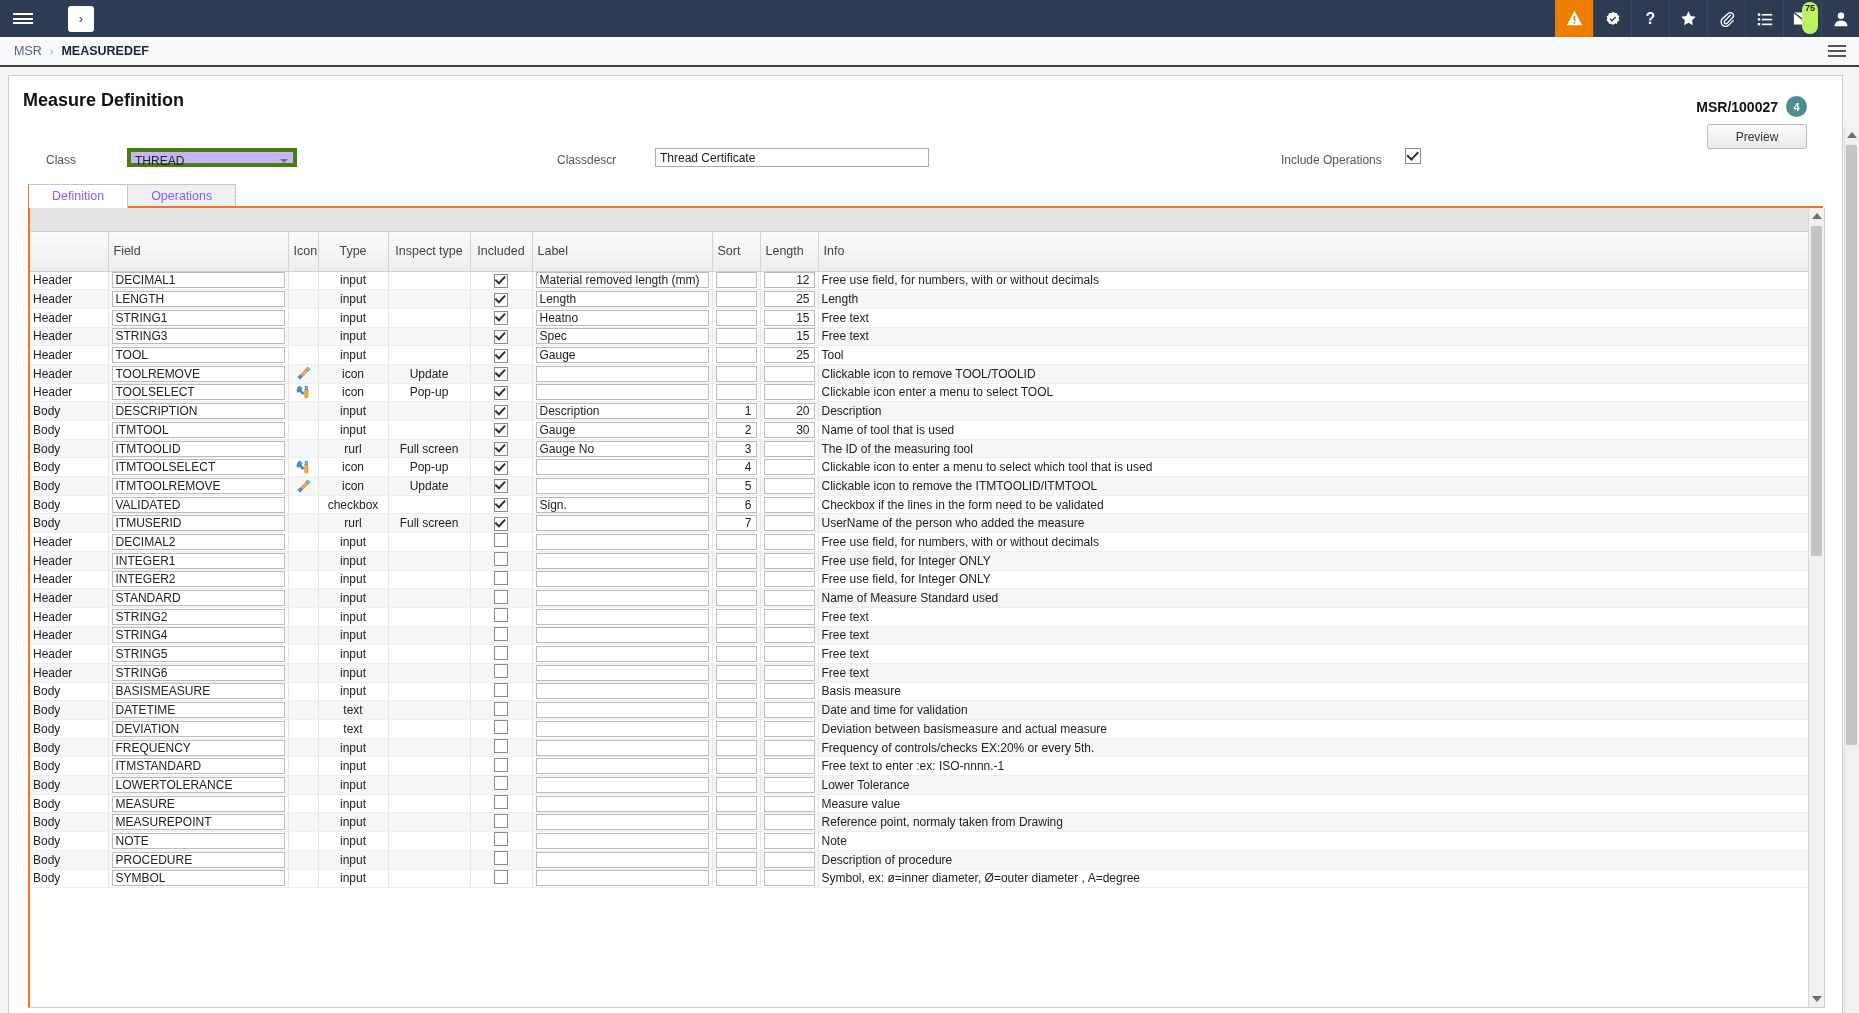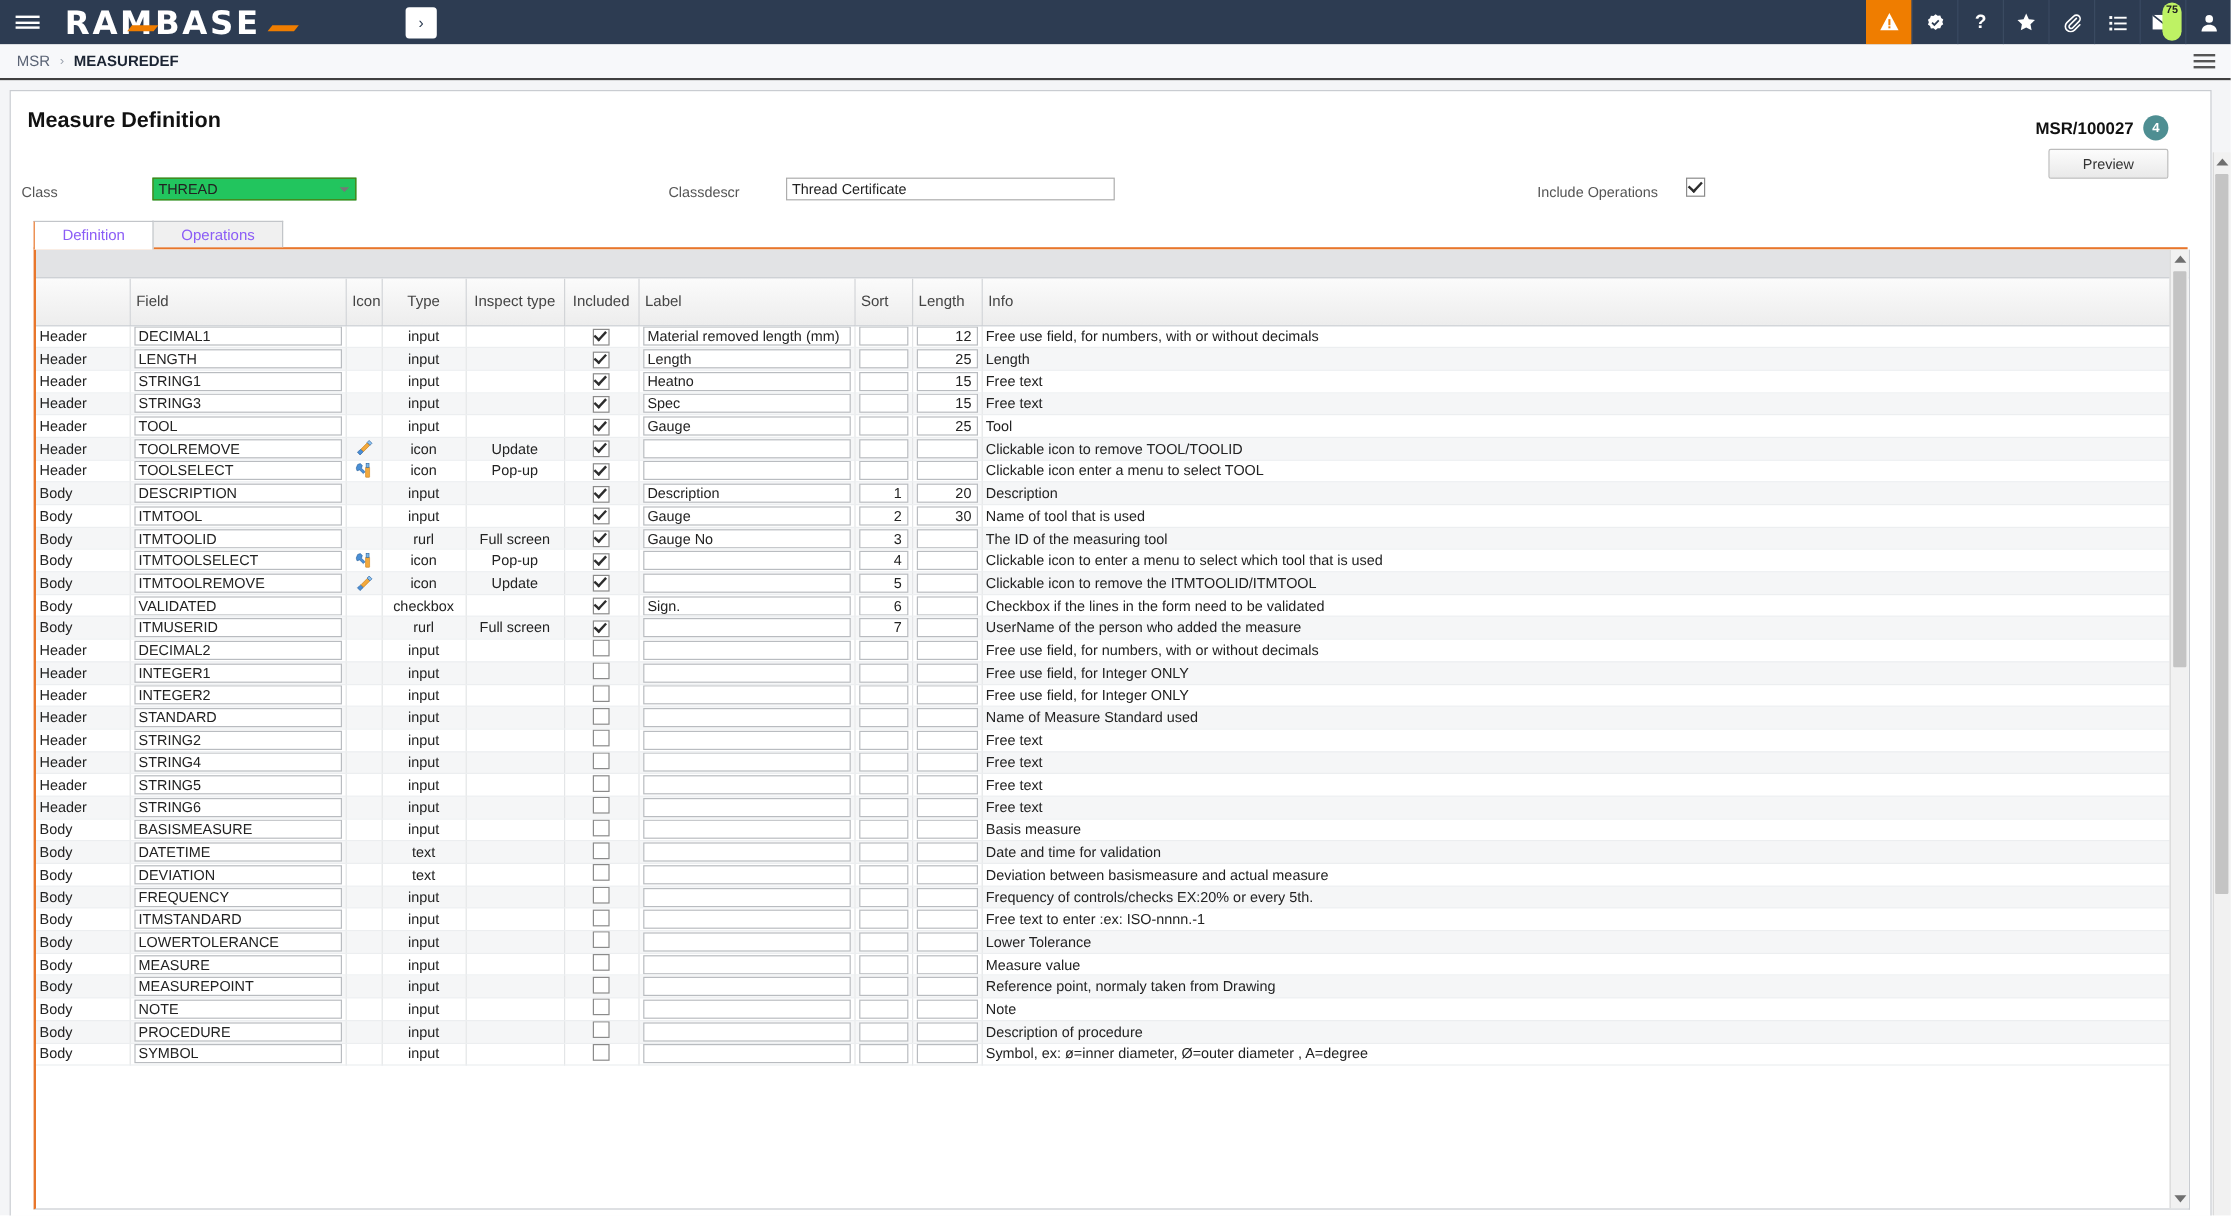--- a/index.html
+++ b/index.html
@@ -156,22 +156,22 @@
     height: 30px;
   }
   .fld-label {
     position: absolute;
     font-size: 12px;
     color: #555;
   }
   .sel-box {
     position: absolute;
     height: 19px;
-    border: 1px solid #4d7c0f;
-    background: #22c55e;
+    border: 4px solid #4d7c0f;
+    background: #c4b5fd;
     font-size: 12px;
     padding: 1px 4px;
     line-height: 17px;
     color: #222;
     cursor: pointer;
   }
   .sel-caret {
     position: absolute; right: 5px; top: 7px;
     width: 0; height: 0;
     border-left: 4px solid transparent;
@@ -358,27 +358,20 @@
 <body>
 
 <div class="topbar">
   <div class="hamburger">
     <div>
       <span></span>
         <span></span>
         <span></span>
     </div>
   </div>
-  <div class="brand">
-    <svg width="262" height="30" viewBox="0 0 262 30">
-      <text x="0" y="24" fill="#ffffff" font-family="DejaVu Sans, sans-serif" font-size="27" font-weight="bold" letter-spacing="2.2">RAMBASE</text>
-      <polygon points="56,17 78,17 74,22 52,22" fill="#ef7d00"></polygon>
-      <polygon points="173,17 195,17 191,22 169,22" fill="#ef7d00"></polygon>
-    </svg>
-  </div>
   <div class="arrow-btn">›</div>
 
   <div class="top-icons">
     <div class="top-icon alert">
       <svg width="17" height="17" viewBox="0 0 20 20">
           <path d="M10 1 L19 18 L1 18 Z" fill="#fff"></path>
           <rect x="9" y="7" width="2" height="6" fill="#ef7d00"></rect>
           <rect x="9" y="14" width="2" height="2" fill="#ef7d00"></rect>
         </svg>
     </div>
@@ -444,21 +437,21 @@
     <div class="page-title">Measure Definition</div>
 
     <div class="doc-id">
       <span>MSR/100027</span>
       <span class="doc-badge">4</span>
     </div>
 
     <button class="preview-btn">Preview</button>
 
     <div class="form-row">
-      <span class="fld-label" style="left:9px; top:5px;">Class</span>
+      <span class="fld-label" style="left:37px; top:5px;">Class</span>
       <div class="sel-box" style="left:118px; top:0; width:170px;">
         <span>THREAD</span>
         <span class="sel-caret"></span>
       </div>
 
       <span class="fld-label" style="left:548px; top:5px;">Classdescr</span>
       <div class="txt-box" style="left:646px; top:0; width:274px;">
         <span>Thread Certificate</span>
       </div>
 

